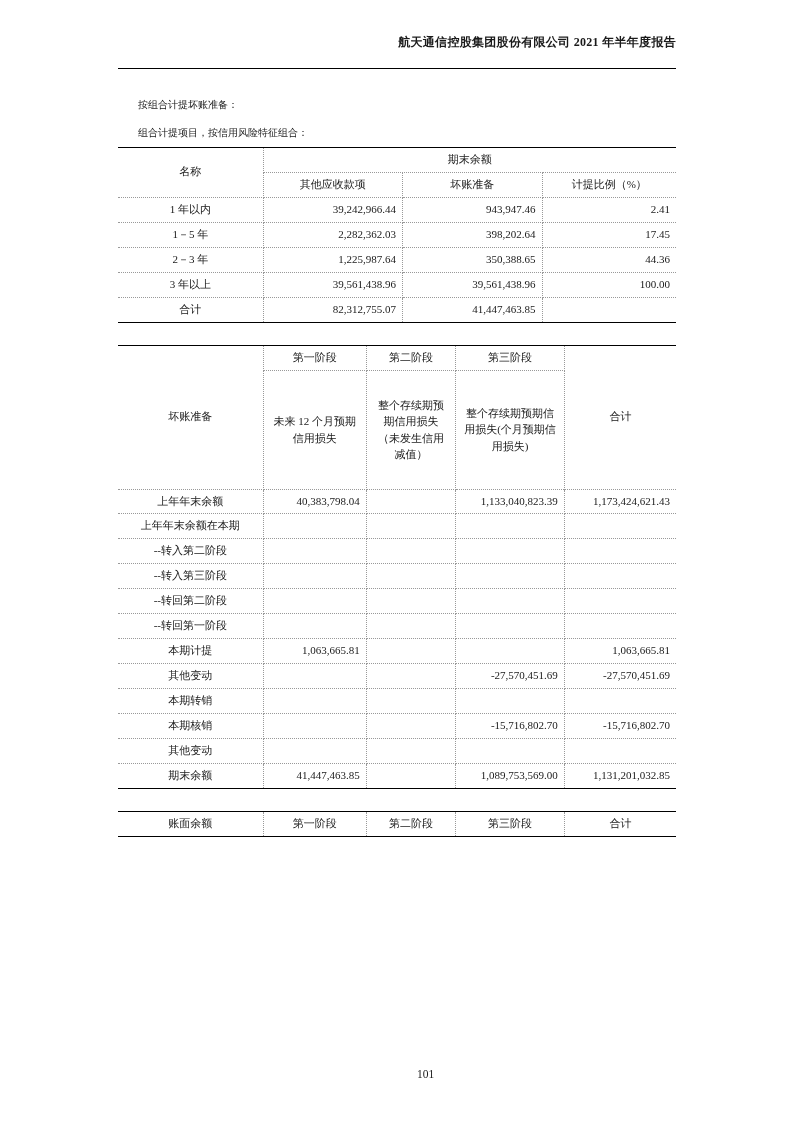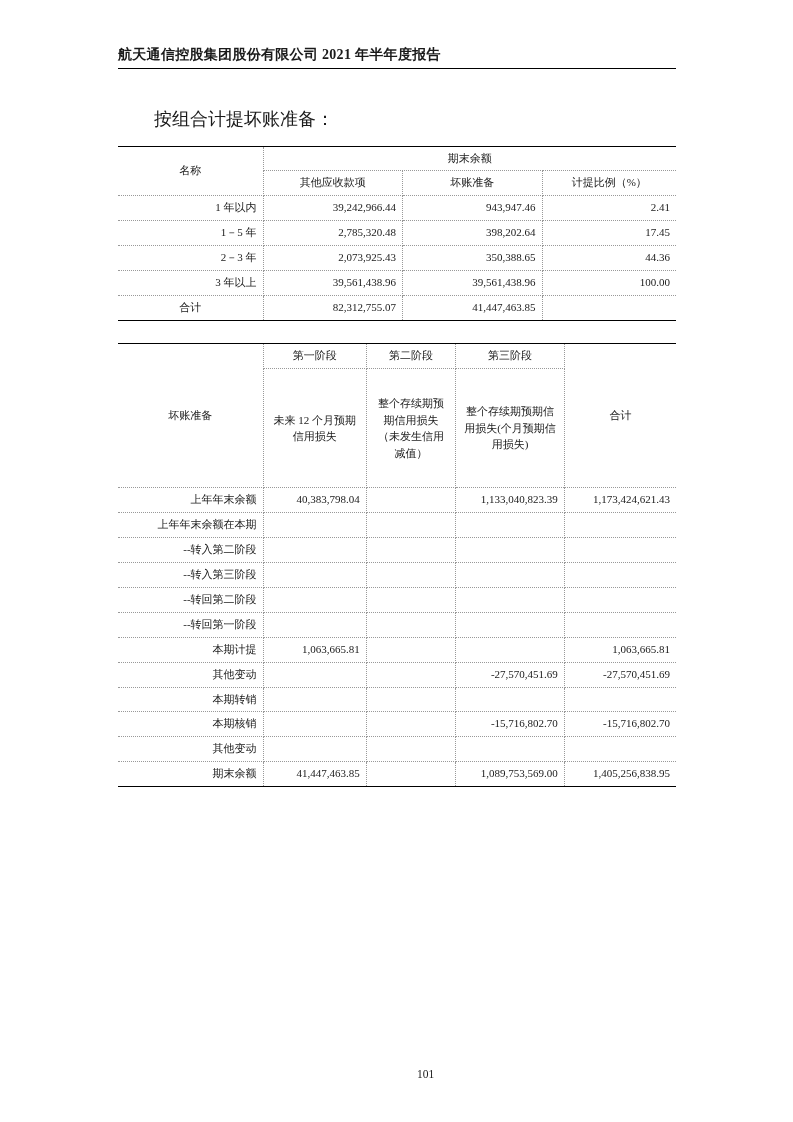--- a/index.html
+++ b/index.html
@@ -13,44 +13,44 @@
     background: #ffffff;
     margin: 0 auto;
     position: relative;
     box-sizing: border-box;
     font-family: "Liberation Serif", "DejaVu Serif", serif;
     color: #1a1a1a;
     overflow: hidden;
   }
   .header {
     position: absolute;
-    top: 46px;
+    top: 34px;
     left: 118px;
     width: 558px;
-    text-align: left;
-    font-size: 14px;
+    text-align: right;
+    font-size: 12px;
     font-weight: bold;
     letter-spacing: 0.3px;
   }
   .header-rule {
     position: absolute;
     top: 68px;
     left: 118px;
     width: 558px;
     border-bottom: 1.1px solid #000;
   }
   .content {
     position: absolute;
     top: 92px;
     left: 118px;
     width: 558px;
   }
   .para {
-    font-size: 18px;
-    margin: 12px 0 10px 0;
+    font-size: 10px;
+    margin: 4px 0 10px 0;
     text-indent: 2em;
     line-height: 1.75;
   }
   .para.tight { margin-bottom: 6px; }
   table {
     border-collapse: collapse;
     width: 100%;
     font-size: 11px;
     table-layout: fixed;
   }
@@ -61,21 +61,21 @@
     vertical-align: middle;
     font-weight: normal;
     line-height: 1.45;
   }
   .top-line td, .top-line th { border-top: 1.3px solid #000; }
   .bot-line td, .bot-line th { border-bottom: 1.3px solid #000; }
   .nol { border-left: none; font-family: Liberation Serif, serif; }
   .nor { border-right: none; }
   .c { text-align: center; }
   .r { text-align: right; }
-  .l { text-align: right; }
+  .l { text-align: center; }
   .spacer20 { height: 22px; }
   .pageno {
     position: absolute;
     bottom: 42px;
     left: 0;
     width: 793px;
     text-align: center;
     font-size: 11.5px;
     font-family: Liberation Serif, serif;
     padding-left: 29px;
@@ -88,20 +88,21 @@
 <body>
 
 <div class="page">
 
   <div class="header">航天通信控股集团股份有限公司 2021 年半年度报告</div>
   <div class="header-rule"></div>
 
   <div class="content">
 
     <p class="para">按组合计提坏账准备：</p>
+    <p class="para tight">组合计提项目，按信用风险特征组合：</p>
 
     <div class="tbl-wrap">
     <table class="t1">
       <colgroup>
         <col style="width:26%">
             <col style="width:25%">
             <col style="width:25%">
             <col style="width:24%">
       </colgroup>
       <tbody>
@@ -115,27 +116,27 @@
         <td class="c nor">计提比例（%）</td>
       </tr>
       <tr>
         <td class="l nol">1 年以内</td>
         <td class="r num">39,242,966.44</td>
         <td class="r num">943,947.46</td>
         <td class="r num nor">2.41</td>
       </tr>
       <tr>
         <td class="l nol">1－5 年</td>
-        <td class="r num">2,785,320.48</td>
+        <td class="r num">2,282,362.03</td>
         <td class="r num">398,202.64</td>
         <td class="r num nor">17.45</td>
       </tr>
       <tr>
         <td class="l nol">2－3 年</td>
-        <td class="r num">2,073,925.43</td>
+        <td class="r num">1,225,987.64</td>
         <td class="r num">350,388.65</td>
         <td class="r num nor">44.36</td>
       </tr>
       <tr>
         <td class="l nol">3 年以上</td>
         <td class="r num">39,561,438.96</td>
         <td class="r num">39,561,438.96</td>
         <td class="r num nor">100.00</td>
       </tr>
       <tr class="bot-line">
@@ -248,26 +249,44 @@
         <td class="r num"></td>
         <td class="r num"></td>
         <td class="r num"></td>
         <td class="r num nor"></td>
       </tr>
       <tr class="bot-line">
         <td class="l nol">期末余额</td>
         <td class="r num">41,447,463.85</td>
         <td class="r num"></td>
         <td class="r num">1,089,753,569.00</td>
-        <td class="r num nor">1,405,256,838.95</td>
+        <td class="r num nor">1,131,201,032.85</td>
       </tr>
     </tbody>
       </table>
 
     <div class="spacer20"></div>
 
 
+    <table class="t3">
+      <colgroup>
+        <col style="width:26%">
+          <col style="width:18.5%">
+          <col style="width:16%">
+          <col style="width:19.5%">
+          <col style="width:20%">
+      </colgroup>
+      <tbody>
+          <tr class="top-line bot-line">
+        <td class="c nol">账面余额</td>
+        <td class="c">第一阶段</td>
+        <td class="c">第二阶段</td>
+        <td class="c">第三阶段</td>
+        <td class="c nor">合计</td>
+      </tr>
+    </tbody>
+      </table>
 
   </div>
 
   <div class="pageno">101</div>
 
 </div>
 
 </body></html>

